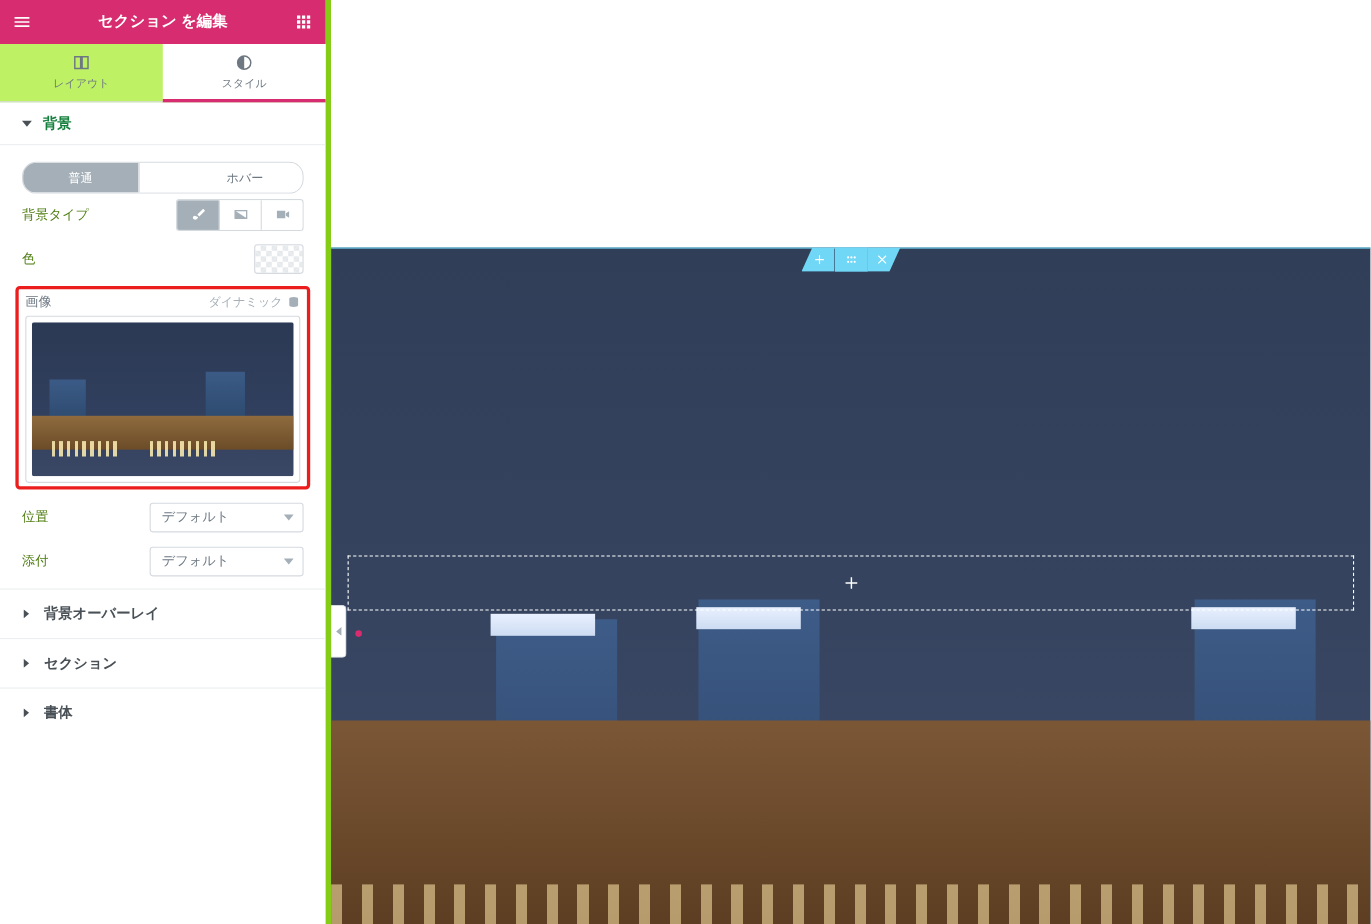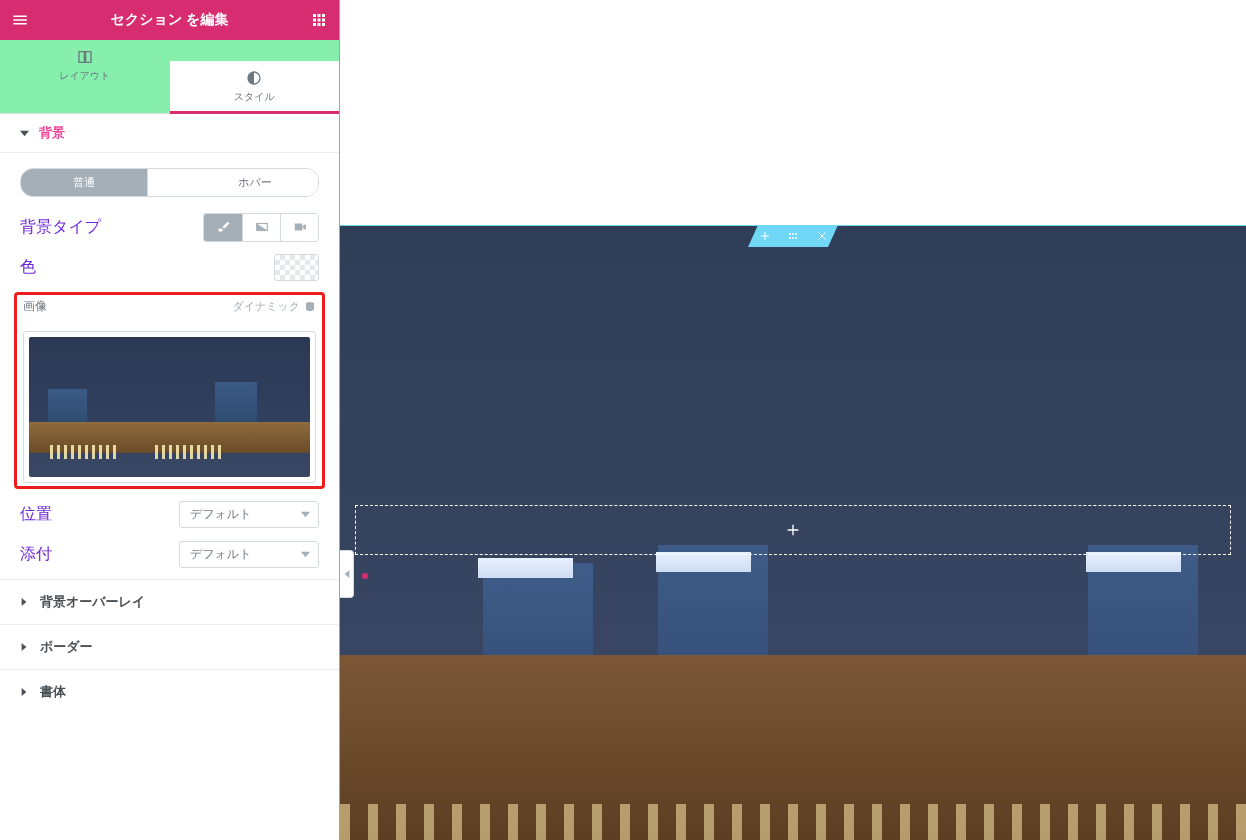--- a/index.html
+++ b/index.html
@@ -1,46 +1,46 @@
 <!DOCTYPE html>
 <html><head>
 <meta charset="utf-8">
 <style>
   * { box-sizing: border-box; margin: 0; padding: 0; }
   html, body { height: 100%; font-family: -apple-system, "Hiragino Kaku Gothic ProN", Meiryo, sans-serif; font-size: 12px; color: #495157; overflow: hidden; }
   .app { display: flex; height: 100vh; position: relative; }
 
   
-  .sidebar { width: 340px; flex-shrink: 0; display: flex; flex-direction: column; border-right: 1px solid #84cc16; background: #fff; }
+  .sidebar { width: 301px; flex-shrink: 0; display: flex; flex-direction: column; border-right: 5px solid #84cc16; background: #fff; }
   .sb-header { height: 40px; background: #d72c6f; color: #fff; display: flex; align-items: center; justify-content: center; position: relative; font-size: 14px; font-weight: 700; }
   .sb-header .icon-btn { position: absolute; width: 40px; height: 40px; display: flex; align-items: center; justify-content: center; }
   .sb-header .left  { left: 0; }
   .sb-header .right { right: 0; }
   .sb-header svg { width: 18px; height: 18px; fill: #fff; }
 
-  .tabs { display: flex; background: #86efac; border-bottom: 1px solid #d5dadf; }
+  .tabs { display: flex; background: #bef264; border-bottom: 1px solid #d5dadf; }
   .tab { flex: 1; display: flex; flex-direction: column; align-items: center; justify-content: center; gap: 4px; height: 52px; font-size: 10px; color: #6d7882; cursor: pointer; position: relative; }
   .tab svg { width: 16px; height: 16px; fill: #6d7882; }
-  .tab.active { background: #fff; margin-top: 21px; }
+  .tab.active { background: #fff; }
   .tab.active::after { content: ""; position: absolute; left: 0; right: 0; bottom: -1px; height: 3px; background: #d72c6f; }
 
   .panel-body { flex: 1; overflow-y: auto; padding-bottom: 10px; }
 
-  .section-header { display: flex; align-items: center; padding: 10px 20px; border-bottom: 1px solid #eceeef; font-size: 13px; font-weight: 700; color: #ec4899; cursor: pointer; gap: 10px; }
+  .section-header { display: flex; align-items: center; padding: 10px 20px; border-bottom: 1px solid #eceeef; font-size: 13px; font-weight: 700; color: #15803d; cursor: pointer; gap: 10px; }
   .section-header svg { width: 9px; height: 9px; fill: #495157; }
 
   .controls { padding: 15px 20px 0; }
 
-  .segmented2 { display: flex; border: 1px solid #d5dadf; border-radius: 13px; overflow: hidden; margin-bottom: 15px; }
+  .segmented2 { display: flex; border: 1px solid #d5dadf; border-radius: 13px; overflow: hidden; margin-bottom: 4px; }
   .segmented2 .seg { flex: 1; text-align: center; padding: 6px 0; font-size: 11px; color: #6d7882; background: #fff; cursor: pointer; }
   .segmented2 .seg.active { background: #a4afb7; color: #fff; }
   .segmented2 .seg + .seg { border-left: 1px solid #d5dadf; padding-left: 44px; }
 
   .row { display: flex; align-items: center; justify-content: space-between; min-height: 30px; margin-bottom: 10px; }
-  .row-label { font-size: 16px; color: #6d28d9; }
+  .row-label { font-size: 12px; color: #4d7c0f; }
 
   .type-picker { display: flex; border: 1px solid #d5dadf; border-radius: 3px; overflow: hidden; }
   .type-picker .tp { width: 38px; height: 27px; display: flex; align-items: center; justify-content: center; background: #fff; cursor: pointer; }
   .type-picker .tp + .tp { border-left: 1px solid #d5dadf; }
   .type-picker .tp.active { background: #a4afb7; }
   .type-picker .tp svg { width: 14px; height: 14px; fill: #a4afb7; }
   .type-picker .tp.active svg { fill: #fff; }
 
   .swatch { width: 45px; height: 27px; border: 1px solid #d5dadf; border-radius: 3px; background-image:
       linear-gradient(45deg,#e6e9ec 25%,transparent 25%),
@@ -49,21 +49,21 @@
       linear-gradient(-45deg,transparent 75%,#e6e9ec 75%);
     background-size: 10px 10px;
     background-position: 0 0, 0 5px, 5px -5px, -5px 0;
     cursor: pointer;
   }
 
   .hilite { border: 3px solid #eb1d1d; border-radius: 4px; margin: 0 -6px 10px -6px; padding: 3px 3px 3px 3px; }
   .hilite .row, .hilite .image-box, .hilite .image-head { margin-left: 3px; margin-right: 3px; }
   .hilite .row:last-child { margin-bottom: 0; }
 
-  .image-head { display: flex; justify-content: space-between; align-items: center; font-size: 12px; color: #6d7882; margin-bottom: 16px; }
+  .image-head { display: flex; justify-content: space-between; align-items: center; font-size: 12px; color: #6d7882; margin-bottom: 4px; }
   .image-head .dyn { display: flex; align-items: center; gap: 4px; color: #a4afb7; font-size: 11px; }
   .image-head .dyn svg { width: 12px; height: 12px; fill: #a4afb7; }
 
   .image-box { border: 1px solid #d5dadf; border-radius: 3px; padding: 5px; cursor: pointer; }
   .thumb { width: 100%; height: 140px; border-radius: 2px;
     background:
       
       repeating-linear-gradient(90deg,
         rgba(255,240,180,0.85) 0 3px, transparent 3px 7px) 10% 86%/25% 10% no-repeat,
       repeating-linear-gradient(90deg,
@@ -239,21 +239,21 @@
       <div class="collapsed-section">
         <svg viewBox="0 0 10 10">
             <path d="M2 0l6 5-6 5z"></path>
           </svg>
         <span>背景オーバーレイ</span>
       </div>
       <div class="collapsed-section">
         <svg viewBox="0 0 10 10">
             <path d="M2 0l6 5-6 5z"></path>
           </svg>
-        <span>ボーダー</span>
+        <span>セクション</span>
       </div>
       <div class="collapsed-section">
         <svg viewBox="0 0 10 10">
             <path d="M2 0l6 5-6 5z"></path>
           </svg>
         <span>書体</span>
       </div>
 
     </div>
   </aside>

